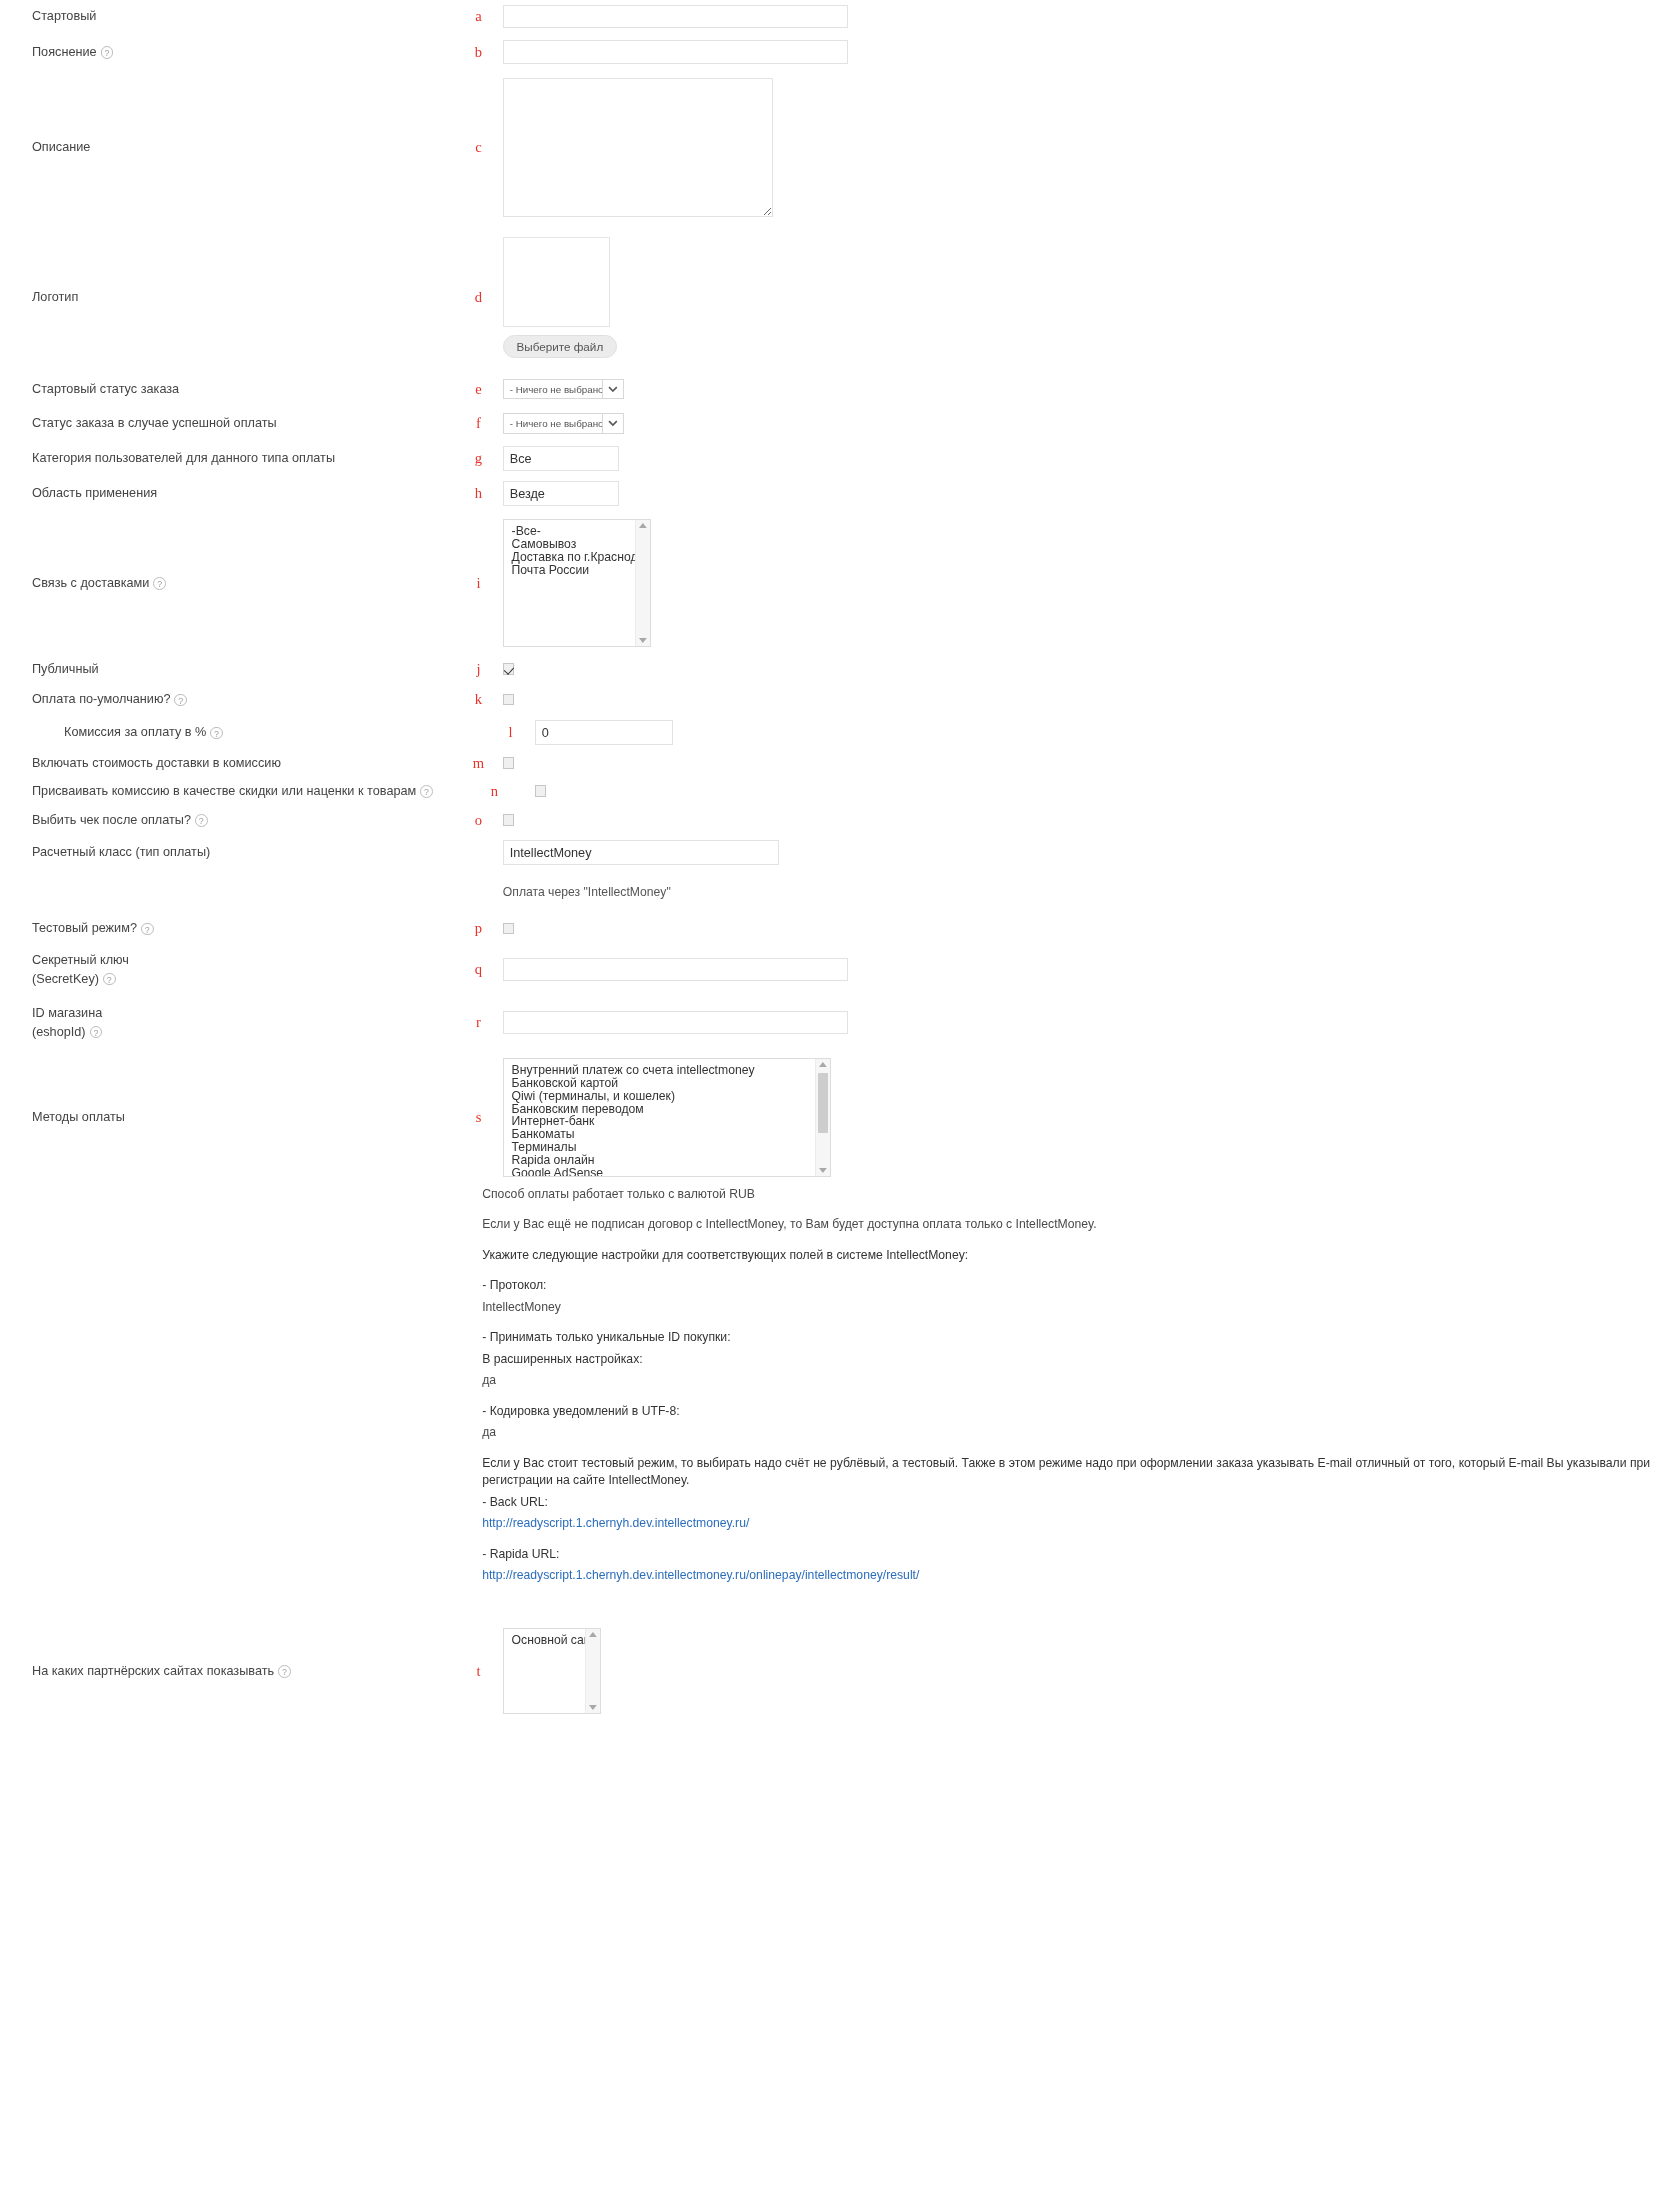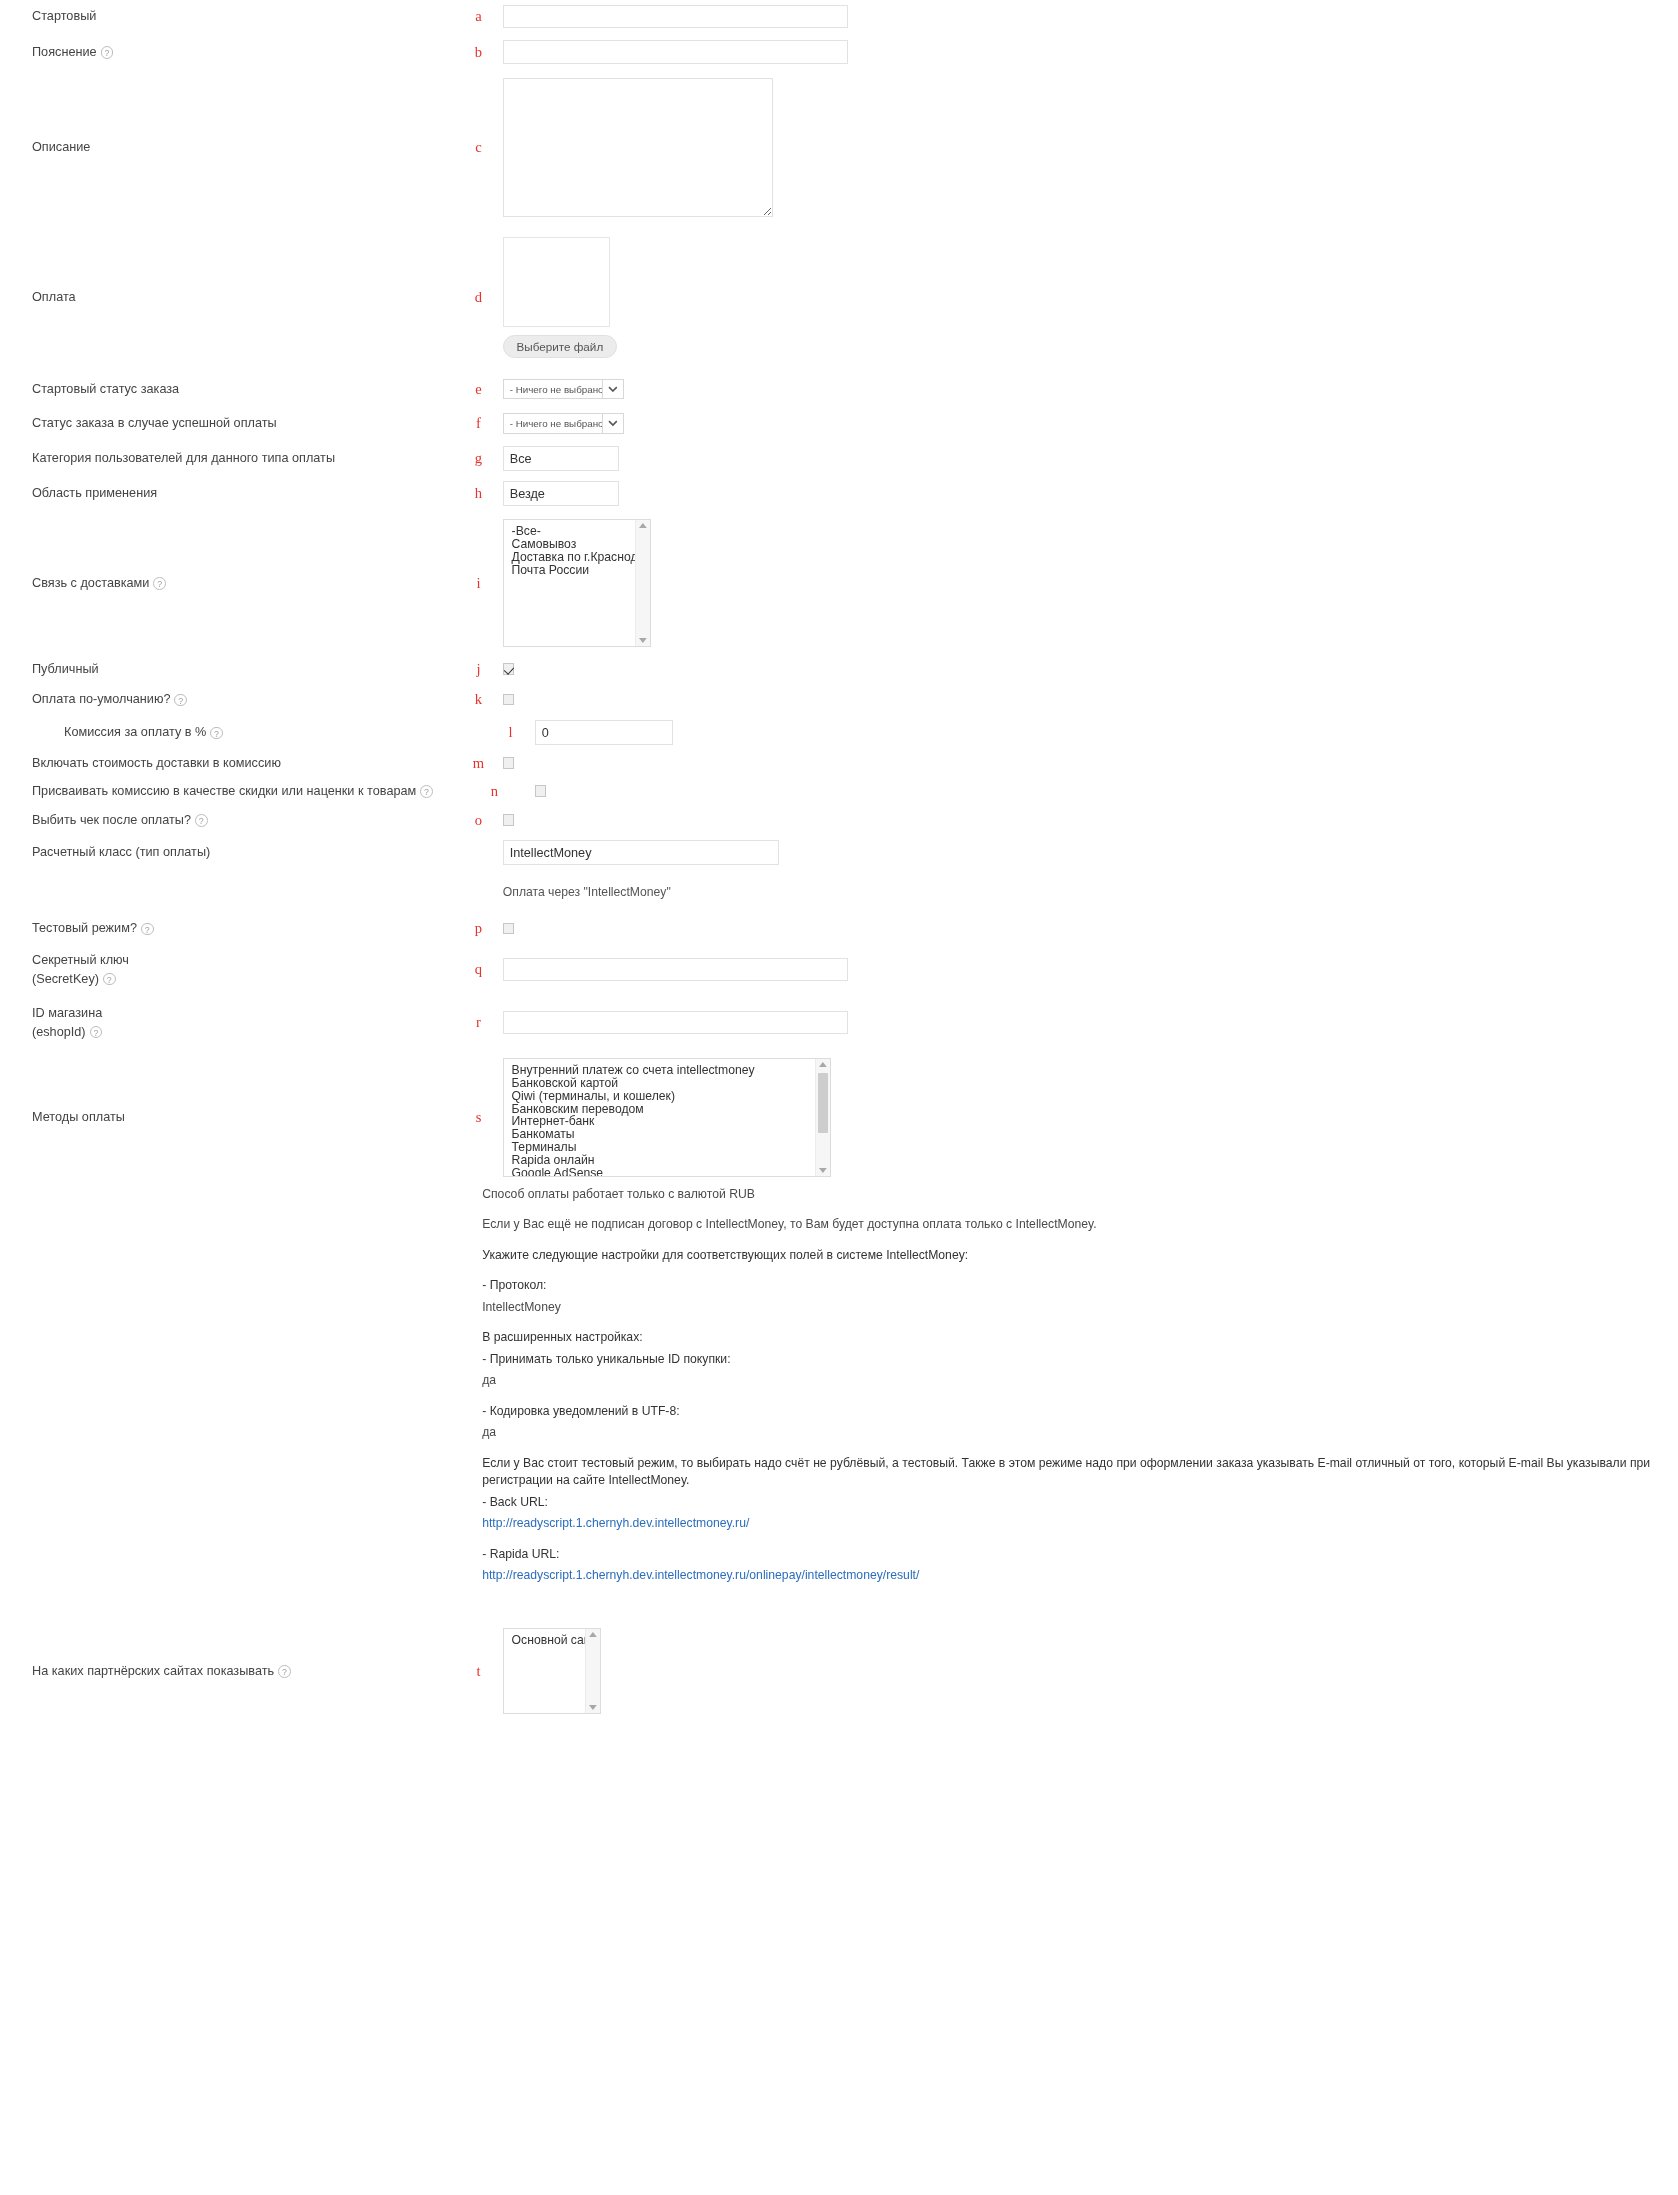--- a/index.html
+++ b/index.html
@@ -260,21 +260,21 @@
       <span>Описание</span>
     </div>
     <div class="marker-col">c</div>
     <div class="field-col">
       <textarea class="ta" style=""></textarea>
     </div>
   </div>
 
   <div class="row" style="height:149px;">
     <div class="label-col">
-      <span>Оплата</span>
+      <span>Логотип</span>
     </div>
     <div class="marker-col">d</div>
     <div class="field-col">
       <div class="logo-box"></div>
       <div class="file-btn">Выберите файл</div>
     </div>
   </div>
 
   <div class="row" style="height:34px;">
     <div class="label-col">
@@ -508,22 +508,22 @@
   <div class="row" style="height:434px; align-items:flex-start;">
     <div class="label-col"></div>
     <div class="marker-col"></div>
     <div class="field-col" style="justify-content:flex-start;">
       <div class="info-block">
         <p>Способ оплаты работает только с валютой RUB</p>
         <p>Если у Вас ещё не подписан договор с IntellectMoney, то Вам будет доступна оплата только с IntellectMoney.</p>
         <p class="b">Укажите следующие настройки для соответствующих полей в системе IntellectMoney:</p>
         <p class="b" style="margin-top:12.7px;">- Протокол:</p>
         <p>IntellectMoney</p>
+        <p class="b">- Принимать только уникальные ID покупки:</p>
         <p class="b">В расширенных настройках:</p>
-        <p class="b">- Принимать только уникальные ID покупки:</p>
         <p>да</p>
         <p class="b">- Кодировка уведомлений в UTF-8:</p>
         <p>да</p>
         <p class="b">Если у Вас стоит тестовый режим, то выбирать надо счёт не рублёвый, а тестовый. Также в этом режиме надо при оформлении заказа указывать E-mail отличный от того, который E-mail Вы указывали при регистрации на сайте IntellectMoney.</p>
         <p class="b">- Back URL:</p>
         <p><a href="#">http://readyscript.1.chernyh.dev.intellectmoney.ru/</a></p>
         <p class="b">- Rapida URL:</p>
         <p><a href="#">http://readyscript.1.chernyh.dev.intellectmoney.ru/onlinepay/intellectmoney/result/</a></p>
       </div>
     </div>

